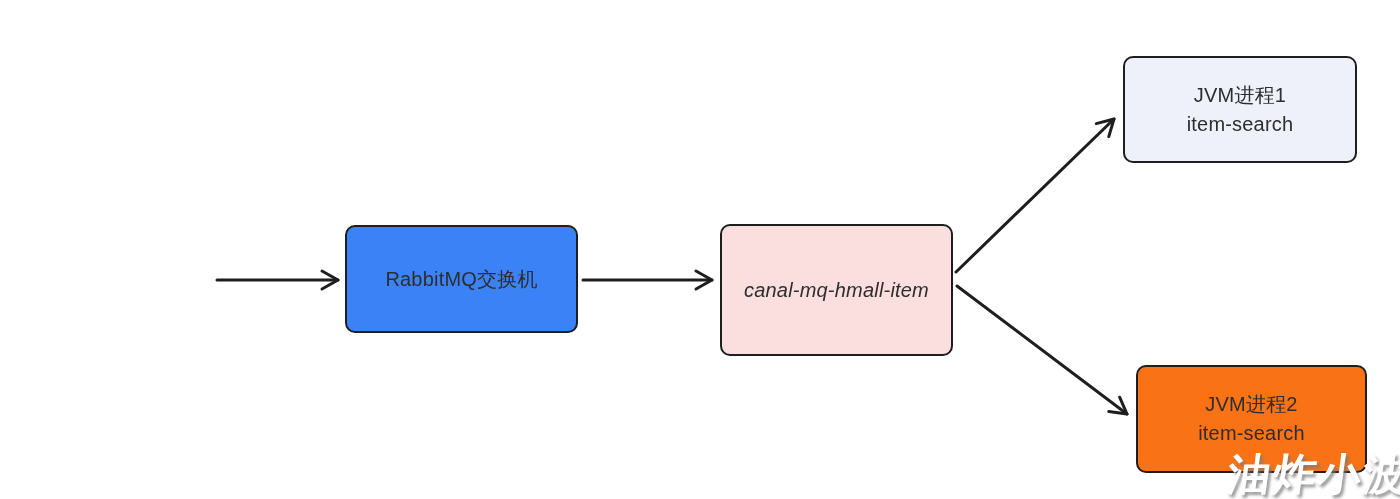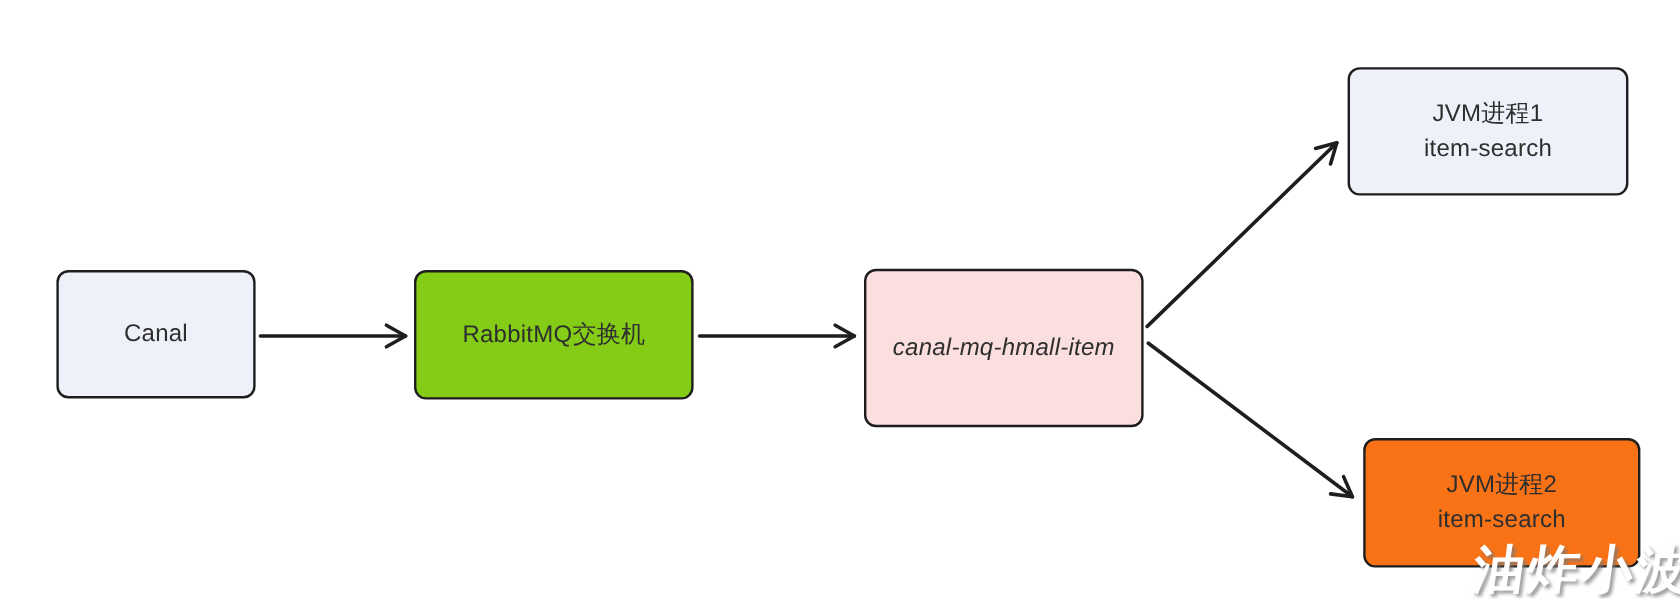--- a/index.html
+++ b/index.html
@@ -71,25 +71,22 @@
       <marker id="arrowhead" markerUnits="userSpaceOnUse" markerWidth="26" markerHeight="26" refX="21" refY="13" orient="auto">
         <path d="M5 4 L21 13 L5 22" fill="none" stroke="#1e1e1e" stroke-width="3" stroke-linecap="round" stroke-linejoin="round"></path>
       </marker>
     </defs>
     <line x1="217" y1="280" x2="338" y2="280" stroke="#1e1e1e" stroke-width="3" stroke-linecap="round" marker-end="url(#arrowhead)"></line>
     <line x1="583" y1="280" x2="712" y2="280" stroke="#1e1e1e" stroke-width="3" stroke-linecap="round" marker-end="url(#arrowhead)"></line>
     <line x1="956" y1="272" x2="1114" y2="119" stroke="#1e1e1e" stroke-width="3" stroke-linecap="round" marker-end="url(#arrowhead)"></line>
     <line x1="957" y1="286" x2="1127" y2="414" stroke="#1e1e1e" stroke-width="3" stroke-linecap="round" marker-end="url(#arrowhead)"></line>
   </svg>
 
-  <div class="node" id="node-canal" style="background-color: rgb(238, 241, 249);">
-    <span>Canal</span>
-  </div>
 
-  <div class="node" id="node-exchange" style="background-color: #84cc16;">
+  <div class="node" id="node-exchange" style="background-color: #3b82f6;">
     <span>RabbitMQ交换机</span>
   </div>
 
   <div class="node" id="node-queue" style="background-color: rgb(251, 223, 223);">
     <span>canal-mq-hmall-item</span>
   </div>
 
   <div class="node" id="node-jvm1" style="background-color: rgb(238, 241, 249);">
     <span>JVM进程1</span>
     <span>item-search</span>

